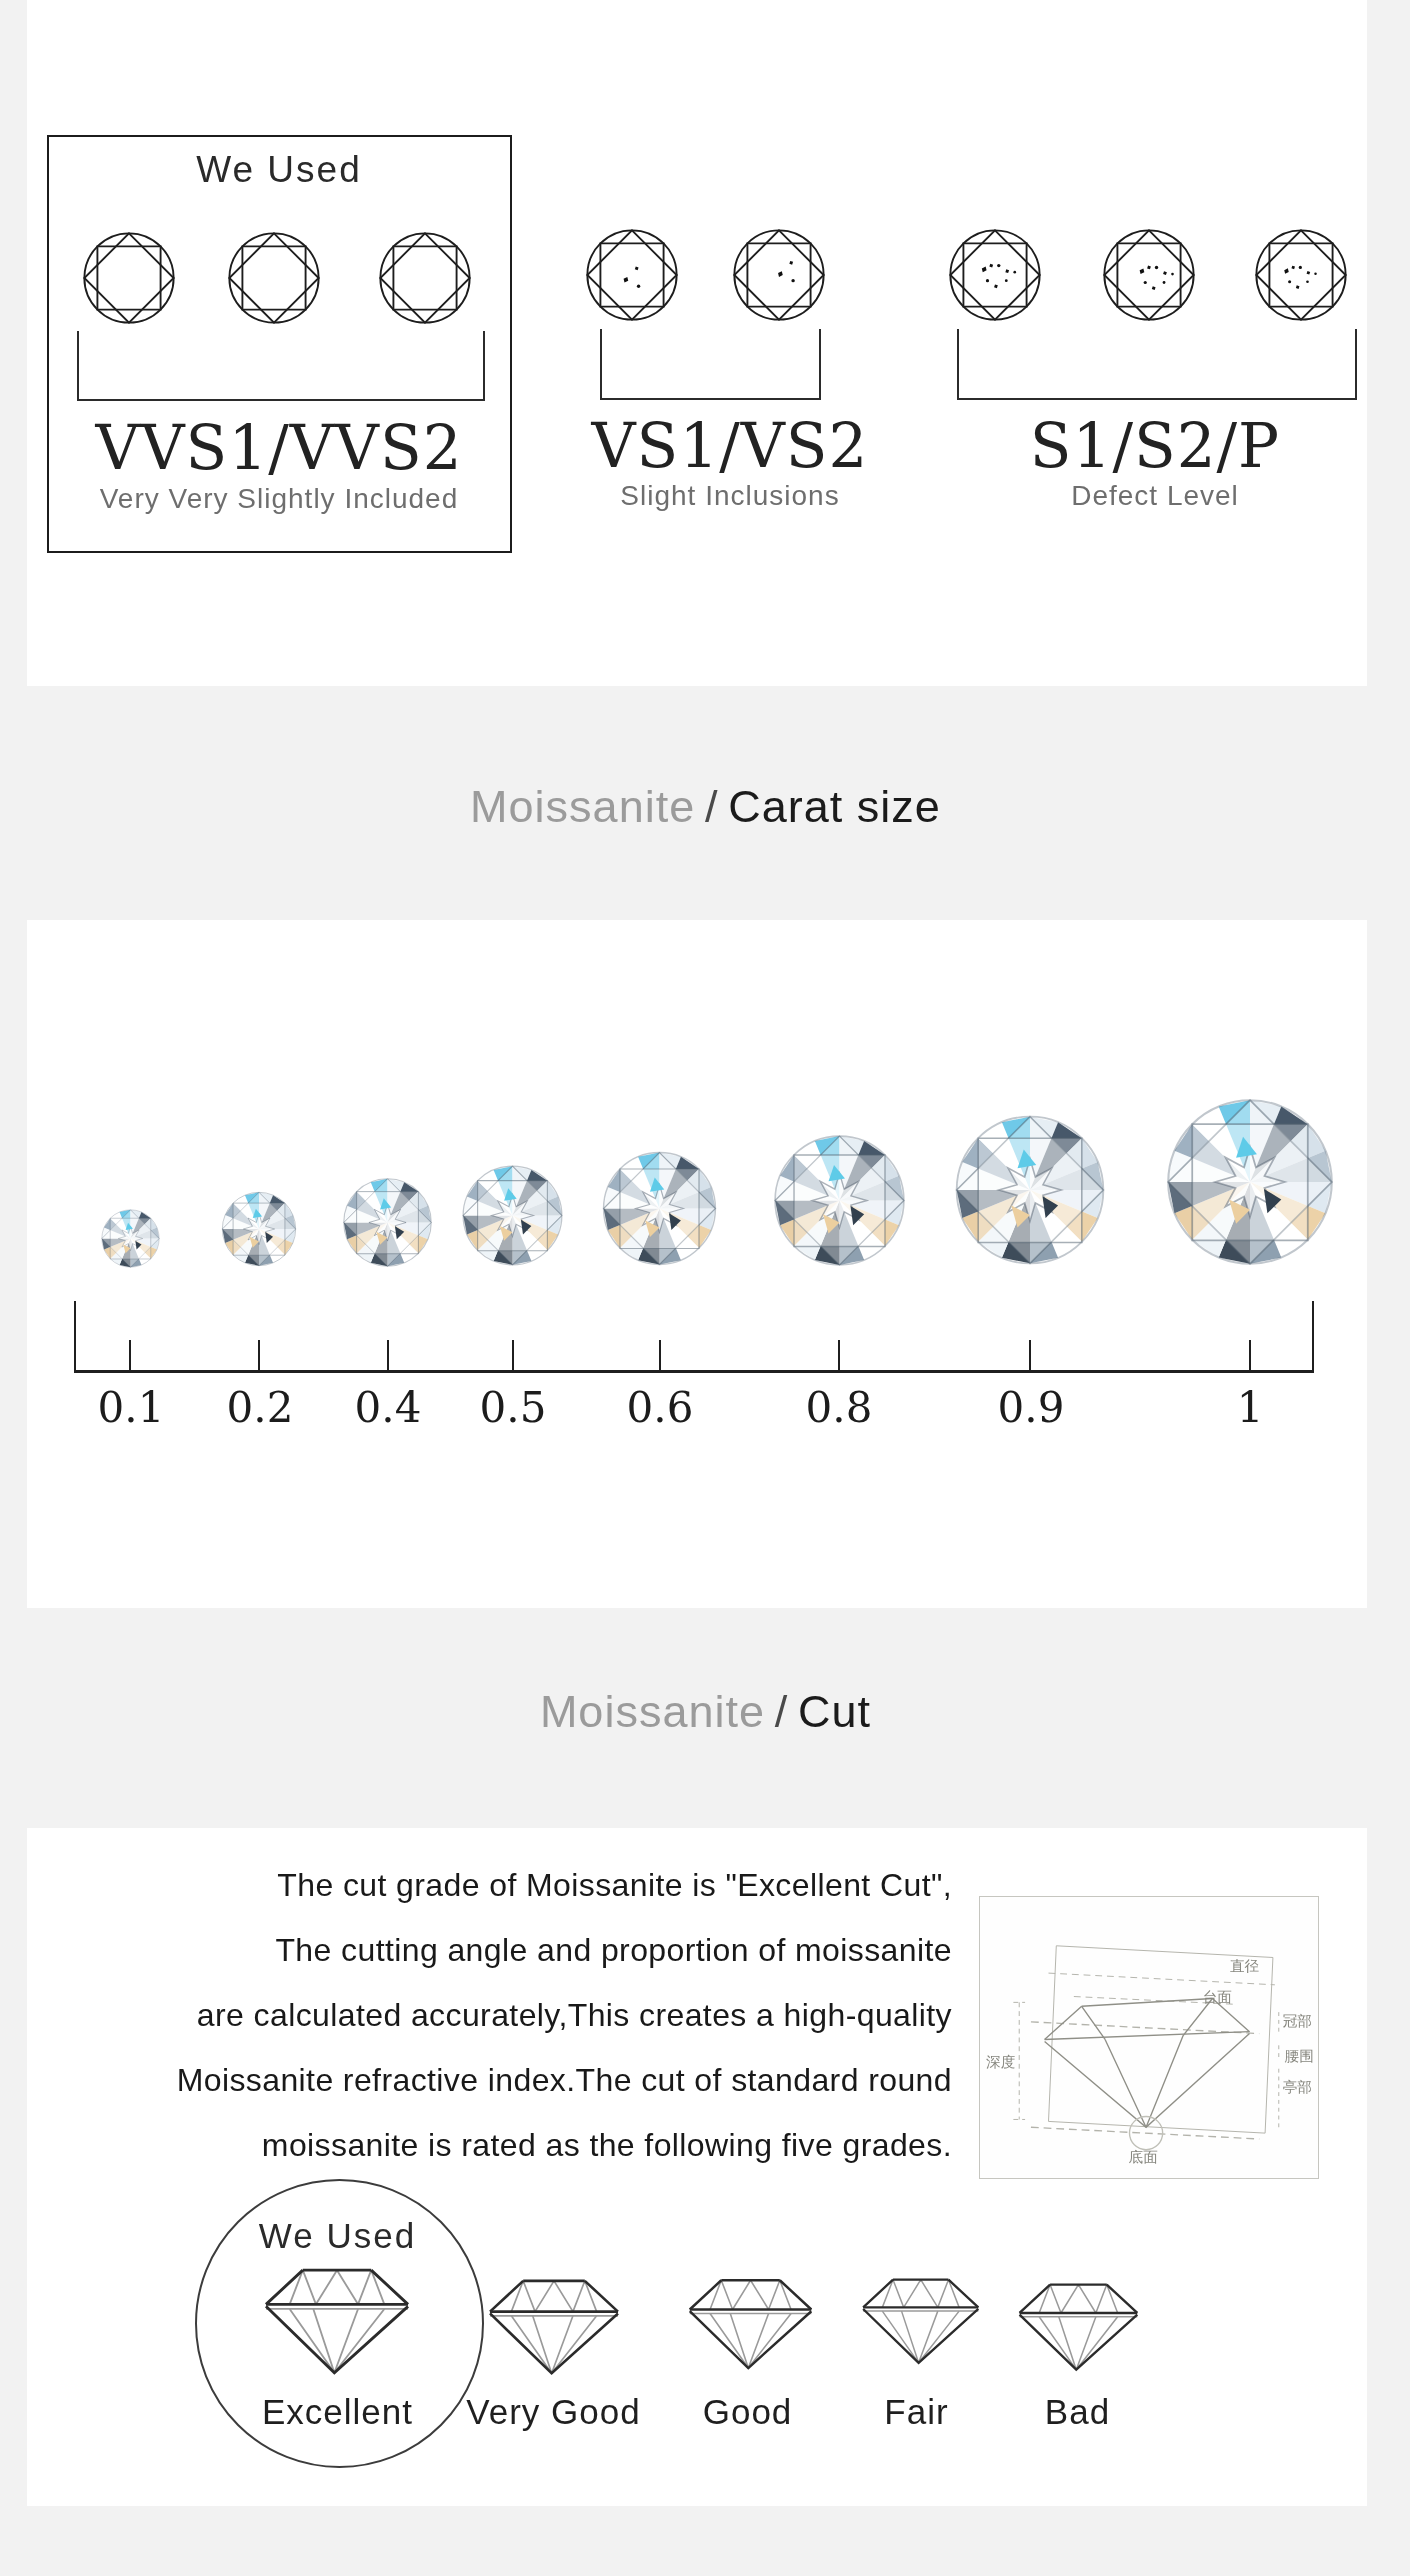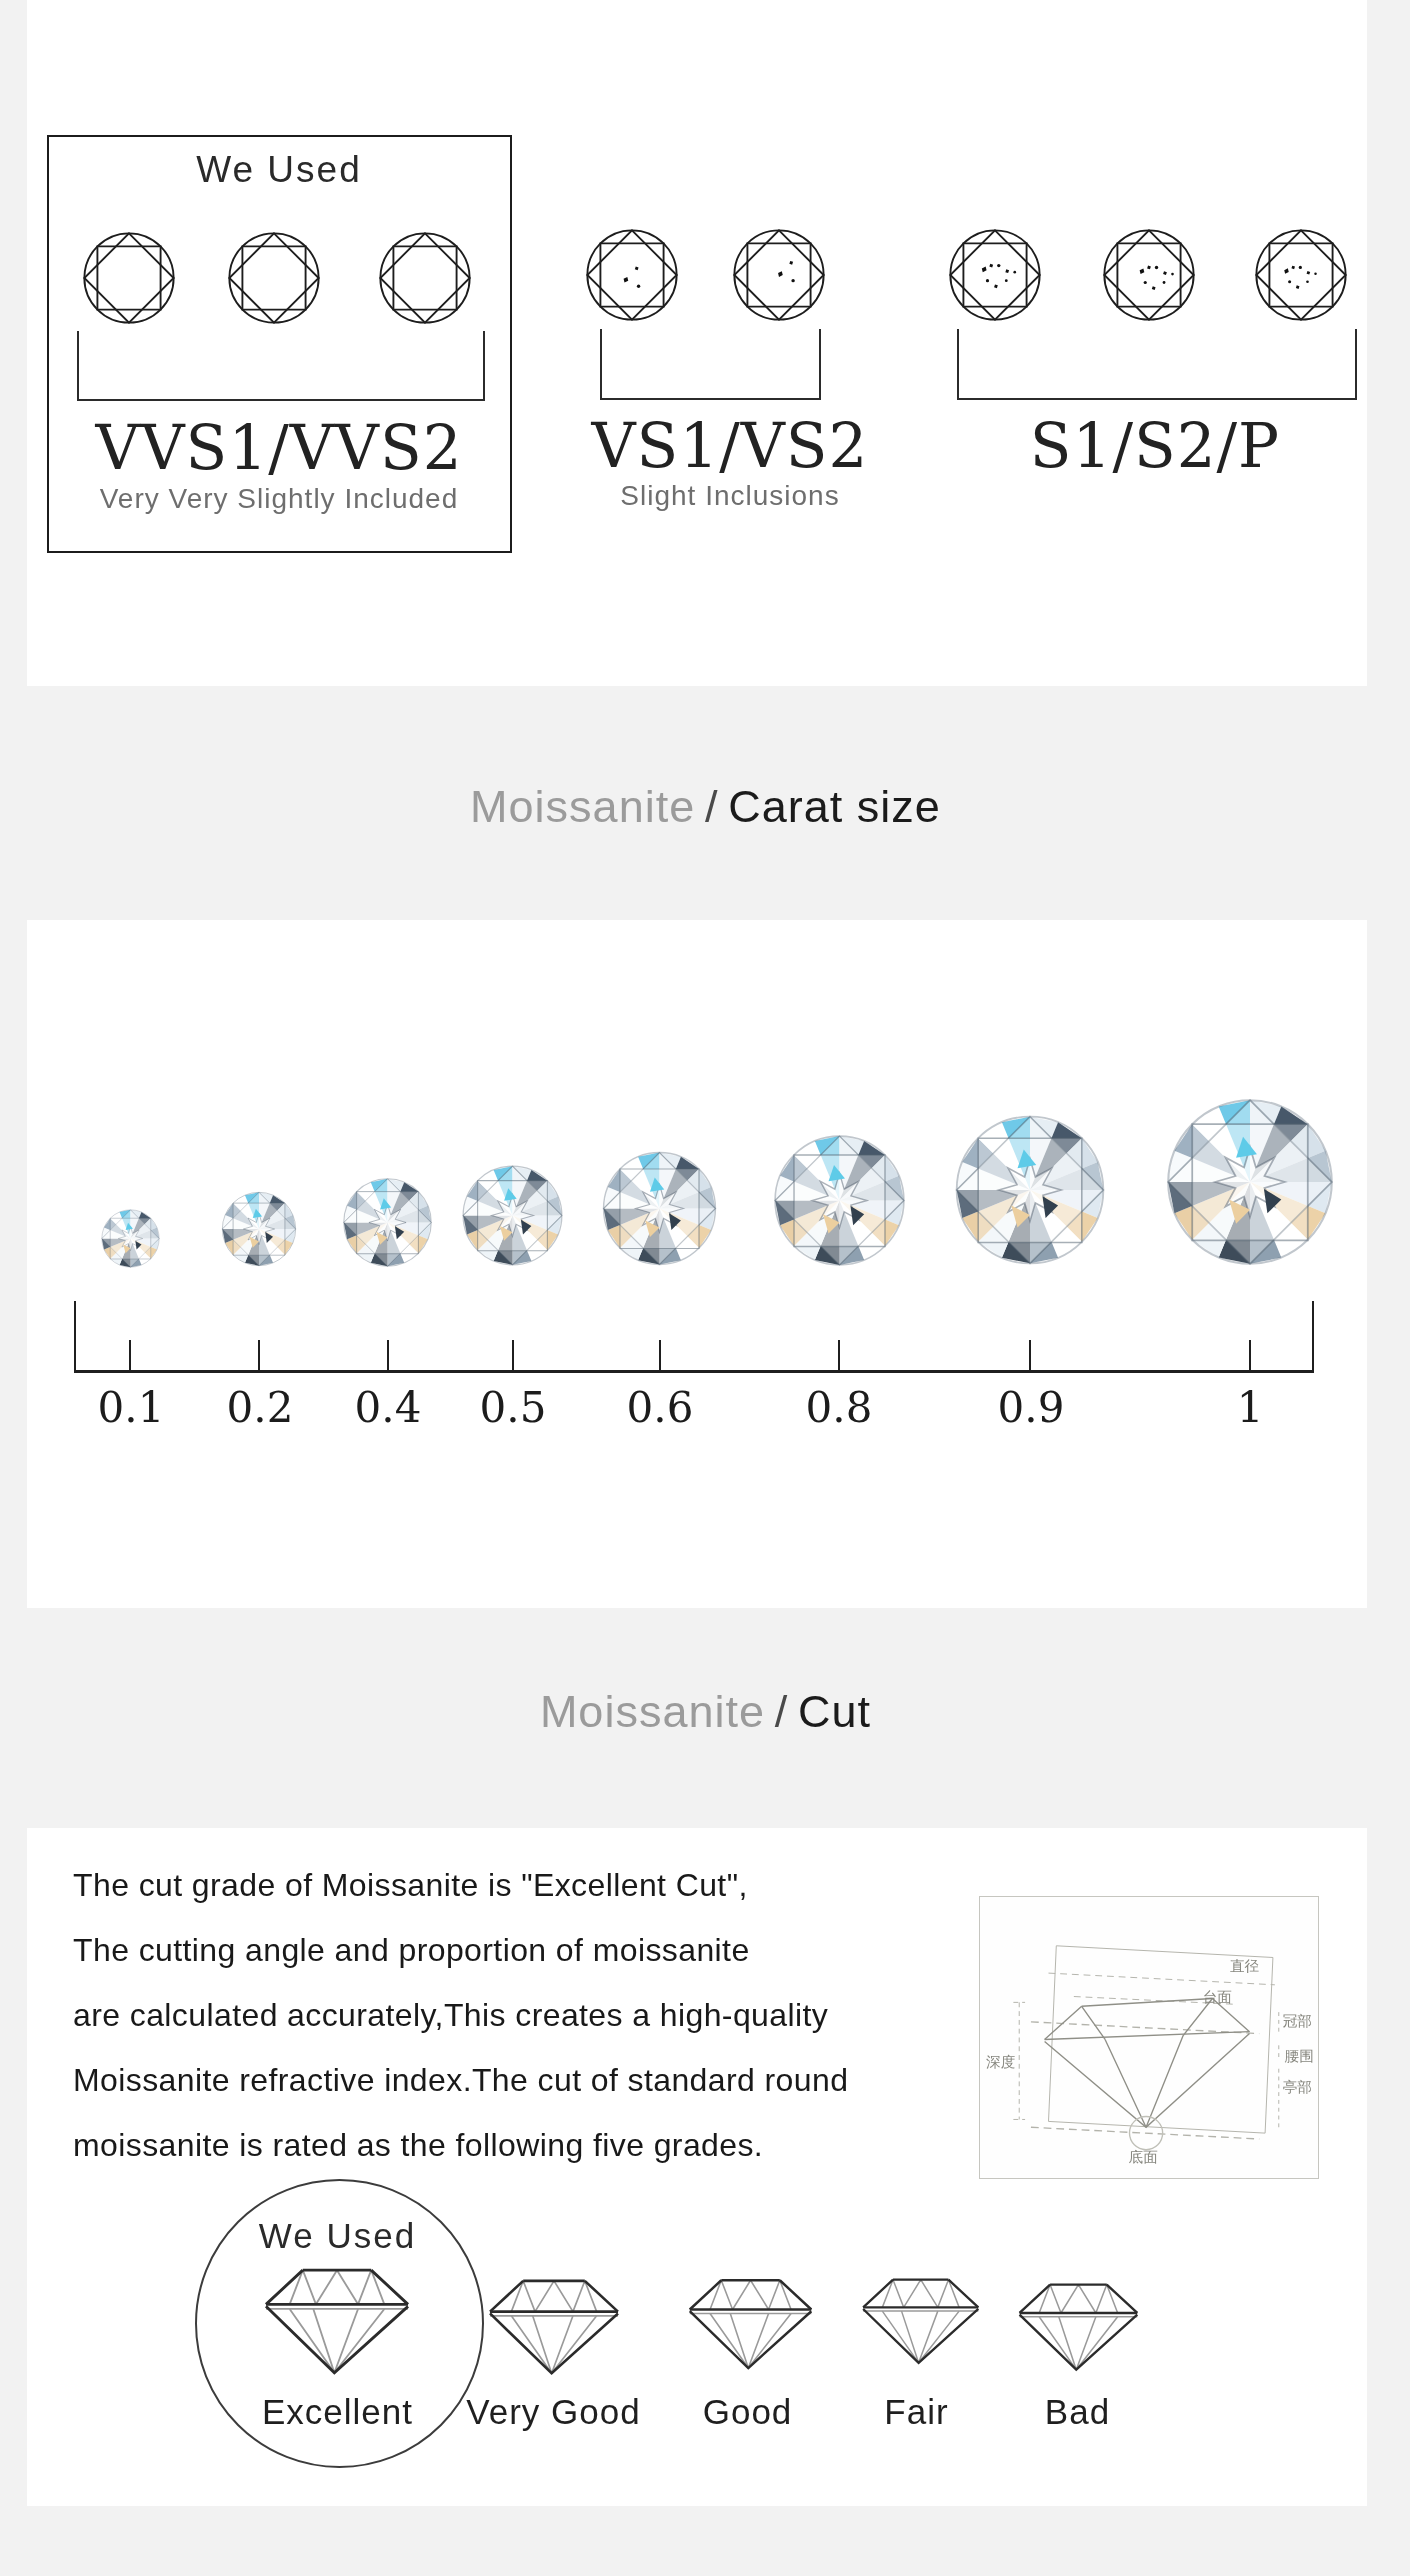--- a/index.html
+++ b/index.html
@@ -2,21 +2,21 @@
 <html><head>
 <meta charset="utf-8">
 <style>
   html,body{margin:0;padding:0;background:#f2f2f2;}
   #page{position:relative;width:1367px;height:2576px;background:#f2f2f2;overflow:hidden;
         font-family:"Liberation Sans",sans-serif;color:#1a1a1a;}
   .panel{position:absolute;left:27px;width:1355px;background:#ffffff;}
   #panel-clarity{top:0;height:686px;}
   #panel-carat{top:920px;height:688px;}
   #panel-cut{top:1828px;height:678px;}
-  .abs{position:absolute;}
+  .abs{position:absolute;text-align:right;}
   
   #vvs-box{position:absolute;left:19.5px;top:135px;width:461px;height:414px;border:2px solid #1c1c1c;}
   .badge{font-size:37px;font-weight:300;letter-spacing:2px;color:#2a2a2a;text-align:center;}
   .gem-top{position:absolute;width:94px;height:94px;}
   .bracket{position:absolute;border-left:2px solid #2b2b2b;border-right:2px solid #2b2b2b;border-bottom:2px solid #2b2b2b;}
   .grade-title{position:absolute;font-family:"DejaVu Serif",serif;font-weight:400;font-size:61px;
                letter-spacing:1px;color:#222;text-align:center;}
   .grade-sub{position:absolute;font-weight:300;font-size:28px;letter-spacing:1px;color:#6e6e6e;text-align:center;}
   
   .band-heading{position:absolute;left:0;width:1411px;text-align:center;font-size:45px;letter-spacing:1px;font-weight:300;}
@@ -144,20 +144,21 @@
     <svg class="gem-top" style="left:1075px;top:228px;" viewBox="0 0 100 100">
         <use href="#gtop-sym"></use>
         <use href="#inc-s" transform="translate(4,2)"></use>
       </svg>
     <svg class="gem-top" style="left:1227px;top:228px;" viewBox="0 0 100 100">
         <use href="#gtop-sym"></use>
         <use href="#inc-s" transform="translate(-2,4) scale(0.95) "></use>
       </svg>
     <div class="bracket" style="left:930px;top:329px;width:396px;height:69px;"></div>
     <div class="grade-title" style="left:933px;top:410px;width:390px;">S1/S2/P</div>
+    <div class="grade-sub" style="left:933px;top:480px;width:390px;">Defect Level</div>
   </section>
 
   <div class="band-heading" style="top:781px;">
     <span class="muted">Moissanite</span><span class="sep">/</span><span class="strong">Carat size</span>
   </div>
 
   <section class="panel" id="panel-carat">
     <svg class="gem-color" style="left:73px;top:288px;width:61px;height:61px;" viewBox="0 0 100 100">
         <use href="#gcolor-sym"></use>
       </svg>

